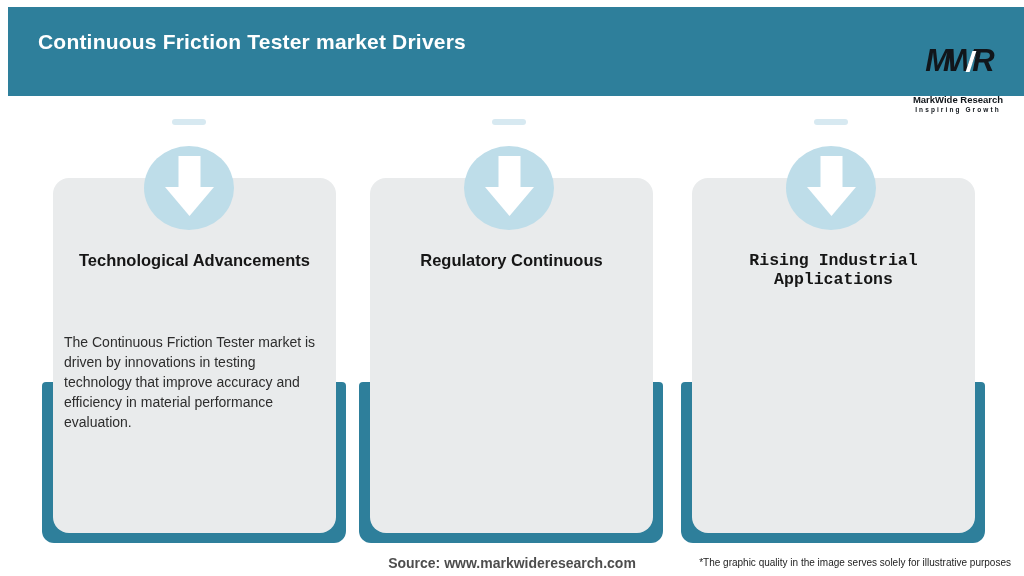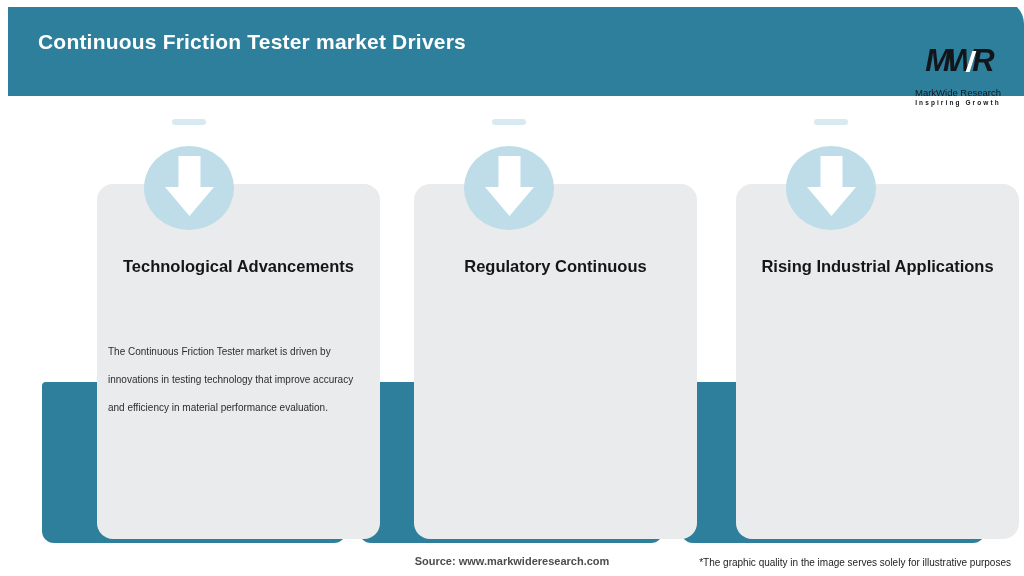--- a/index.html
+++ b/index.html
@@ -7,52 +7,52 @@
     --card_bg:#e9ebec;
     --circle_blue:#bedde9;
     --cap_blue:#d7e9f1;
     --title_text:#161616;
     --body_text:#2d2d2d;
     --source_text:#4d4d4d;
     --logo_black:#11161b;
   }
   html,body{margin:0;padding:0;}
   body{font-family:"Liberation Sans", sans-serif; background:#ffffff;}
-  .stage{position:relative; width:1024px; height:576px; background:#ffffff; overflow:hidden;border-radius:24px;}
+  .stage{position:relative; width:1024px; height:576px; background:#ffffff; overflow:hidden;}
 
   
   .header-bar{position:absolute; left:8px; top:7px; right:0; height:89px; background:var(--teal);}
   .page-title{position:absolute; left:30px; top:23px; margin:0; color:#ffffff; font-size:21px; font-weight:bold; letter-spacing:0.2px;}
 
   
   .logo{position:absolute; right:16px; top:11px; width:100px; text-align:center; color:var(--logo_black);}
   .logo-mark{position:relative; display:inline-block; font-size:31px; line-height:30px; font-weight:bold; font-style:italic; letter-spacing:-4px; color:var(--logo_black);margin-top:28px;}
   .logo-slash{position:absolute; left:44px; top:5px; width:4px; height:21px; background:#ffffff; transform:skewX(-18deg);}
-  .logo-name{font-size:9.5px; font-weight:normal; margin-top:11px; white-space:nowrap;text-align:center;}
+  .logo-name{font-size:9.5px; font-weight:bold; margin-top:18px; white-space:nowrap;text-align:center;}
   .logo-tagline{font-size:6.5px; font-weight:bold; letter-spacing:2.1px; margin-top:1px; white-space:nowrap;}
 
   
   .backdrop{position:absolute; top:382px; height:161px; width:304px; background:var(--teal); border-radius:4px 4px 12px 12px;}
   .backdrop.b0{left:42px;} .backdrop.b1{left:359px;} .backdrop.b2{left:681px;}
 
   
-  .card{position:absolute; top:184px; width:283px; height:355px; background:var(--card_bg); border-radius:16px;margin-left:44px;}
-  .card.c0{left:53px;} .card.c1{left:370px;} .card.c2{left:692px;}
+  .card{position:absolute; top:178px; width:283px; height:355px; background:var(--card_bg); border-radius:16px;}
+  .card.c0{left:53px;} .card.c1{left:370px;} .card.c2{left:692px;font-family:Liberation Mono, monospace;}
   .card-title{position:absolute; top:73px; left:6px; right:6px; text-align:center; font-size:16.5px; font-weight:bold; color:var(--title_text);}
-  .card-body{position:absolute; top:154px; left:11px; right:19px; font-size:10px; line-height:28px; color:var(--body_text);}
+  .card-body{position:absolute; top:154px; left:11px; right:19px; font-size:14px; line-height:20px; color:var(--body_text);}
 
   
   .cap{position:absolute; top:119px; width:34px; height:6px; border-radius:3px; background:var(--cap_blue);}
   .cap.p0{left:172px;} .cap.p1{left:492px;} .cap.p2{left:814px;}
   .circle{position:absolute; top:146px; width:90px; height:84px; border-radius:50%; background:var(--circle_blue); display:flex; align-items:center; justify-content:center;}
   .circle.k0{left:144px;} .circle.k1{left:464px;} .circle.k2{left:786px;}
   .arrow-svg{display:block; margin-top:-4px;}
 
   
-  .source{position:absolute; left:0; top:555px; width:1024px; text-align:center; font-size:11px; font-weight:bold; color:var(--source_text);}
+  .source{position:absolute; left:0; top:555px; width:1024px; text-align:center; font-size:14px; font-weight:bold; color:var(--source_text);}
   .disclaimer{position:absolute; right:13px; top:557px; font-size:10px; color:#1c1c1c;}
 </style>
 </head>
 <body>
 
 <div class="stage">
 
   <div class="header-bar">
     <h1 class="page-title">Continuous Friction Tester market Drivers</h1>
     <div class="logo">

